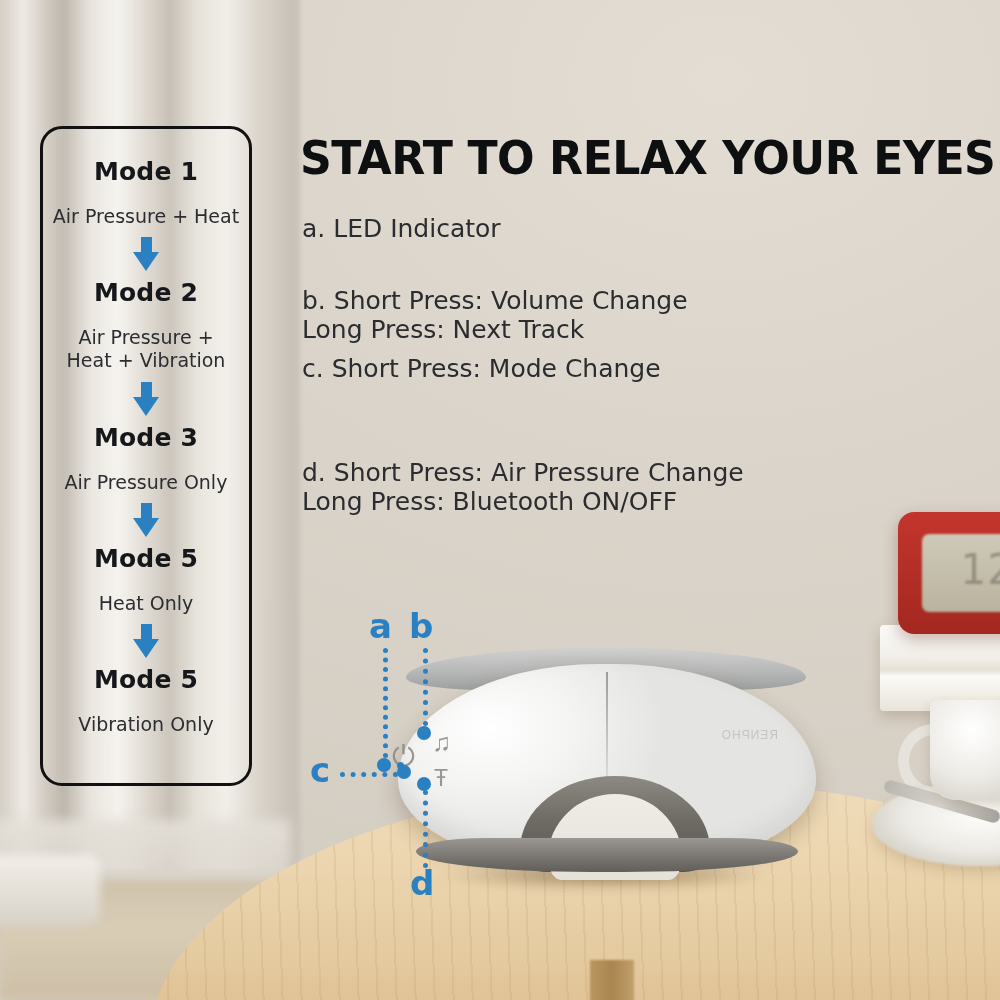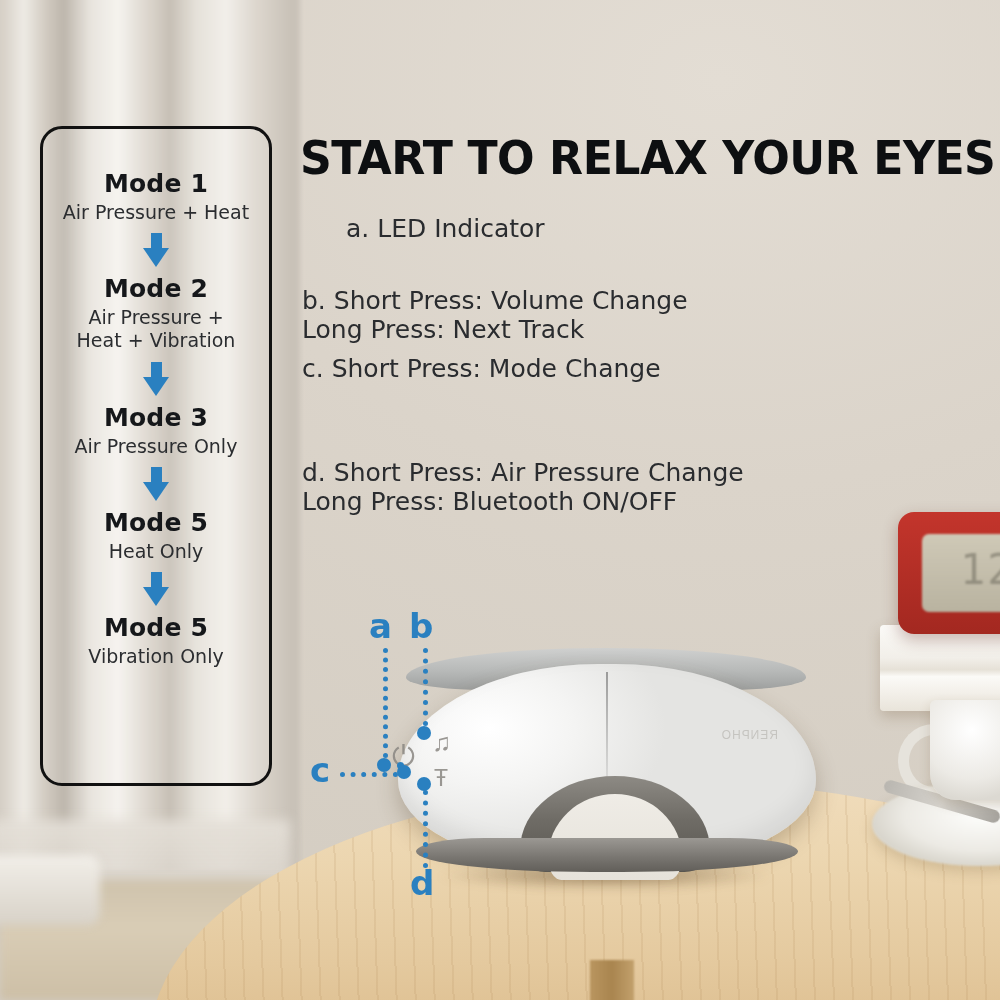--- a/index.html
+++ b/index.html
@@ -115,42 +115,42 @@
 
   
   .co-label{position:absolute;font-weight:bold;font-size:34px;color:#2a80c0;
     line-height:1;font-family:"DejaVu Sans",sans-serif;}
   .dot{position:absolute;width:14px;height:14px;border-radius:50%;background:#2a80c0;}
   .dot-sm{position:absolute;width:7px;height:7px;border-radius:50%;background:#2a80c0;}
   .vline{position:absolute;width:0;border-left:5px dotted #2a80c0;}
   .hline{position:absolute;height:0;border-top:5px dotted #2a80c0;}
 
   
-  .panel{position:absolute;left:40px;top:126px;width:232px;height:660px;
+  .panel{position:absolute;left:40px;top:126px;width:212px;height:660px;
     border:3px solid #111;border-radius:22px;background:rgba(255,255,255,.10);
     display:flex;flex-direction:column;align-items:center;justify-content:flex-start;
-    padding-top:40px;box-sizing:border-box;}
+    padding-top:28px;box-sizing:border-box;}
   .mode-title{font-weight:bold;font-size:25px;color:#15171a;letter-spacing:.2px;
     font-family:"DejaVu Sans",sans-serif;}
   .mode-desc{font-size:19px;color:#2b2d30;text-align:center;line-height:1.22;
-    margin-top:3px;font-family:"DejaVu Sans",sans-serif;}
+    margin-top:19px;font-family:"DejaVu Sans",sans-serif;}
   .arrow{margin:9px 0 7px;width:26px;height:34px;position:relative;}
   .arrow .shaft{position:absolute;left:8px;top:0;width:11px;height:18px;background:#2a80c0;}
   .arrow .head{position:absolute;left:0;top:15px;width:0;height:0;
     border-left:13px solid transparent;border-right:13px solid transparent;
     border-top:19px solid #2a80c0;}
 
   
   .headline{position:absolute;left:300px;top:130px;width:680px;
     font-family:"DejaVu Sans",sans-serif;font-weight:bold;font-size:47px;
     color:#0d0f11;letter-spacing:-.5px;transform:scaleX(.94);transform-origin:left top;
     white-space:nowrap;}
   .para{position:absolute;left:302px;font-size:25px;color:#2a2c2f;line-height:1.16;
     font-family:"DejaVu Sans",sans-serif;}
-  .p-a{top:214px;margin-left:44px;} .p-b{top:286px;} .p-c{top:354px;} .p-d{top:458px;}
+  .p-a{top:214px;} .p-b{top:286px;} .p-c{top:354px;} .p-d{top:458px;}
 </style>
 </head>
 <body>
 
 <div class="stage">
 
   <div class="wall"></div>
   <div class="curtain"></div>
   <div class="curtain-bottom"></div>
   <div class="floor"></div>

